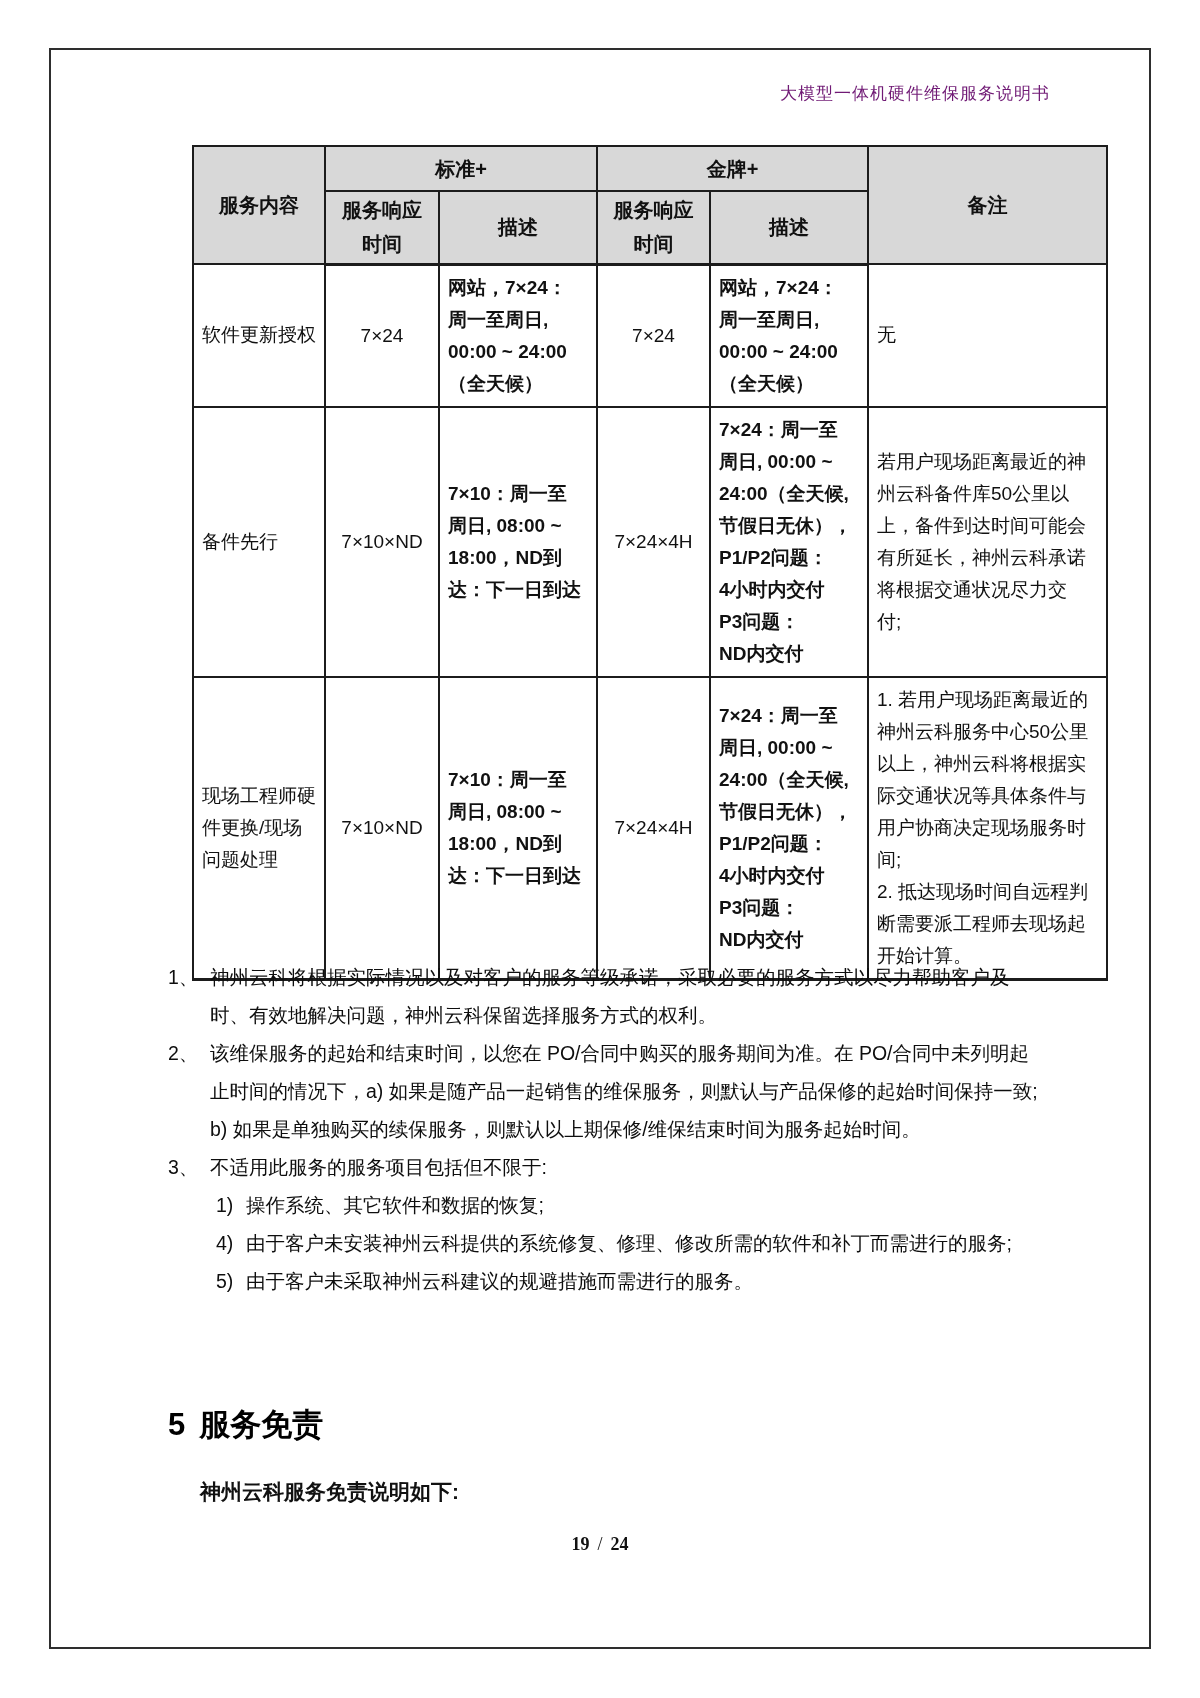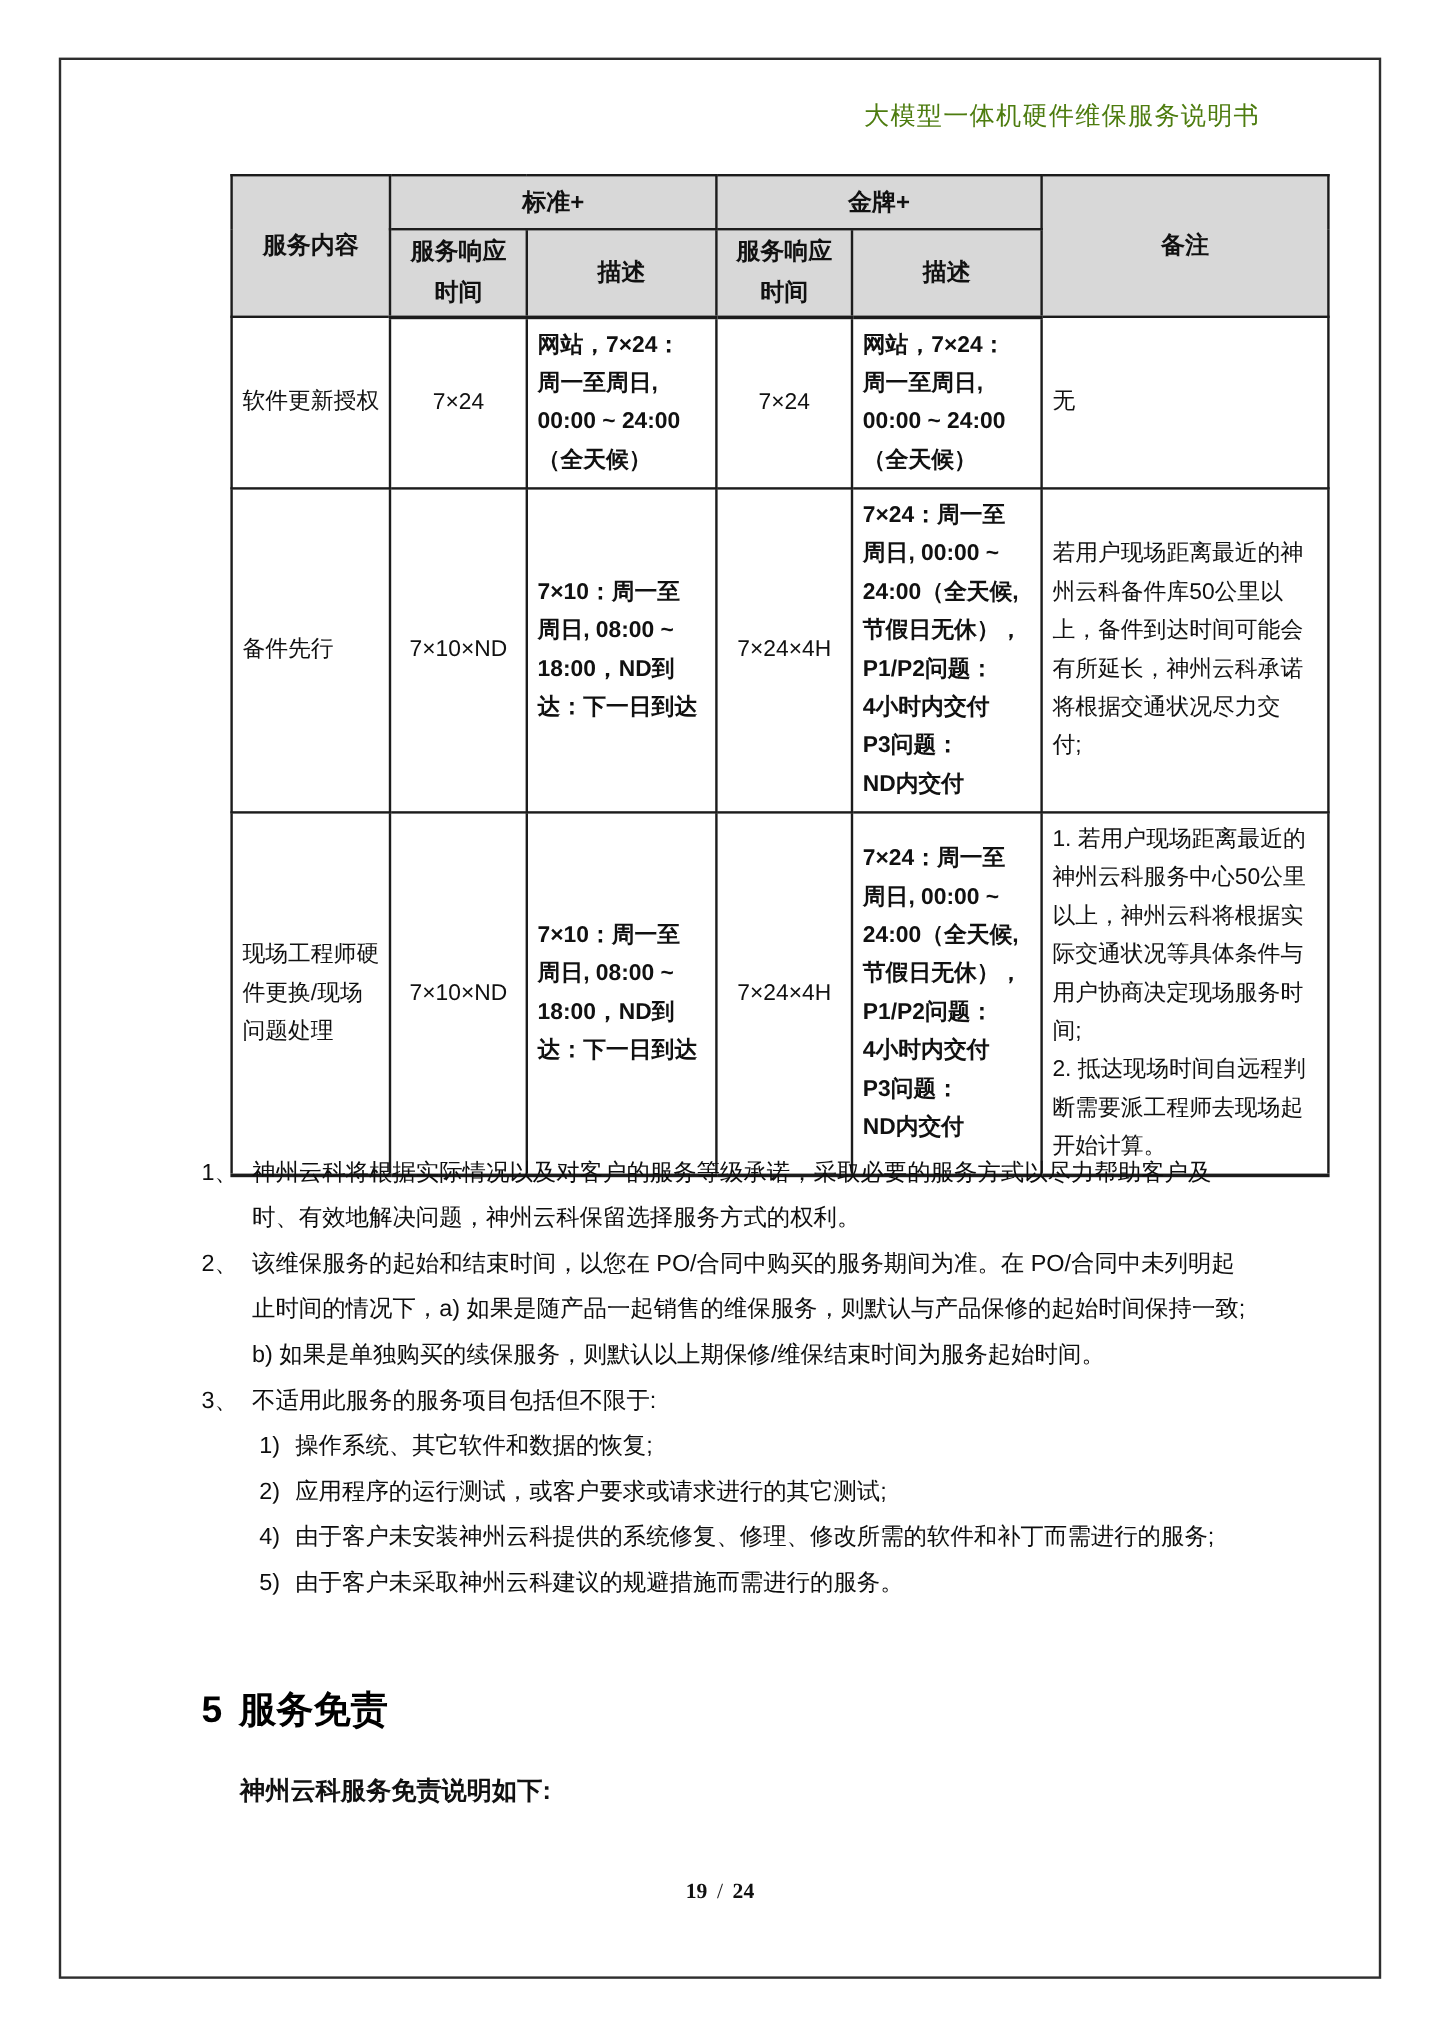--- a/index.html
+++ b/index.html
@@ -2,21 +2,21 @@
 <html><head>
 <meta charset="utf-8">
 <style>
   * { margin:0; padding:0; box-sizing:border-box; }
   html,body { background:#ffffff; }
   body { width:1200px; height:1698px; position:relative; overflow:hidden;
          font-family:"Liberation Sans", sans-serif; color:#111; }
   .page-border { position:absolute; left:49px; top:48px; width:1102px; height:1601px;
                  border:2px solid #2e2e2e; background:#ffffff; }
   .doc-header { position:absolute; top:82px; right:150px; font-family:Liberation Mono, monospace;
-                font-size:21px; color:#4d7c0f; letter-spacing:1px; }
+                font-size:17px; color:#701a75; letter-spacing:1px; }
 
   table.svc { position:absolute; left:192px; top:145px; width:914px;
               border-collapse:collapse; table-layout:fixed; font-size:19px; }
   table.svc th, table.svc td { border:2px solid #1c1c1c; vertical-align:middle; }
   table.svc th { background:#d8d8d8; font-weight:bold; font-size:20px; 
                  line-height:34px; white-space:pre-line; }
   table.svc thead tr.sub th { border-bottom:3px solid #1c1c1c; }
   table.svc td { line-height:32px; padding:6px 8px; }
   td.c { text-align:center; }
   .ml { white-space:pre-line; }
@@ -33,21 +33,21 @@
   .note-num { flex:0 0 42px; }
   .note-text { flex:1; }
   .sub-item { padding-left:48px; }
   .sub-num { display:inline-block; min-width:30px; }
 
   .section-heading { position:absolute; left:168px; top:1404px; font-size:31px; font-weight:bold;
                      color:#000; display:flex; align-items:baseline; }
   .section-number { margin-right:14px; }
   .section-subtitle { position:absolute; left:200px; top:1478px; font-size:21px; font-weight:bold; }
 
-  .page-footer { position:absolute; left:0; top:1566px; width:1200px; text-align:center;
+  .page-footer { position:absolute; left:0; top:1534px; width:1200px; text-align:center;
                  font-family:"Liberation Serif", serif; font-weight:bold; font-size:18px; }
   .page-footer .sep { font-weight:normal; padding:0 8px; }
 </style>
 </head>
 <body>
 
 <div class="page-border"></div>
 
 <div class="doc-header">大模型一体机硬件维保服务说明书</div>
 
@@ -155,23 +155,20 @@
     <span class="note-text">该维保服务的起始和结束时间，以您在 PO/合同中购买的服务期间为准。在 PO/合同中未列明起止时间的情况下，a) 如果是随产品一起销售的维保服务，则默认与产品保修的起始时间保持一致; b) 如果是单独购买的续保服务，则默认以上期保修/维保结束时间为服务起始时间。</span>
   </div>
   <div class="note-item">
     <span class="note-num">3、</span>
     <span class="note-text">不适用此服务的服务项目包括但不限于:</span>
   </div>
   <div class="sub-item">
     <span class="sub-num">1)</span><span>操作系统、其它软件和数据的恢复;</span>
   </div>
   <div class="sub-item">
-    <span class="sub-num">2)</span><span>应用程序的运行测试，或客户要求或请求进行的其它测试;</span>
-  </div>
-  <div class="sub-item">
     <span class="sub-num">4)</span><span>由于客户未安装神州云科提供的系统修复、修理、修改所需的软件和补丁而需进行的服务;</span>
   </div>
   <div class="sub-item">
     <span class="sub-num">5)</span><span>由于客户未采取神州云科建议的规避措施而需进行的服务。</span>
   </div>
 </div>
 
 <div class="section-heading">
   <span class="section-number">5</span>
   <span>服务免责</span>

